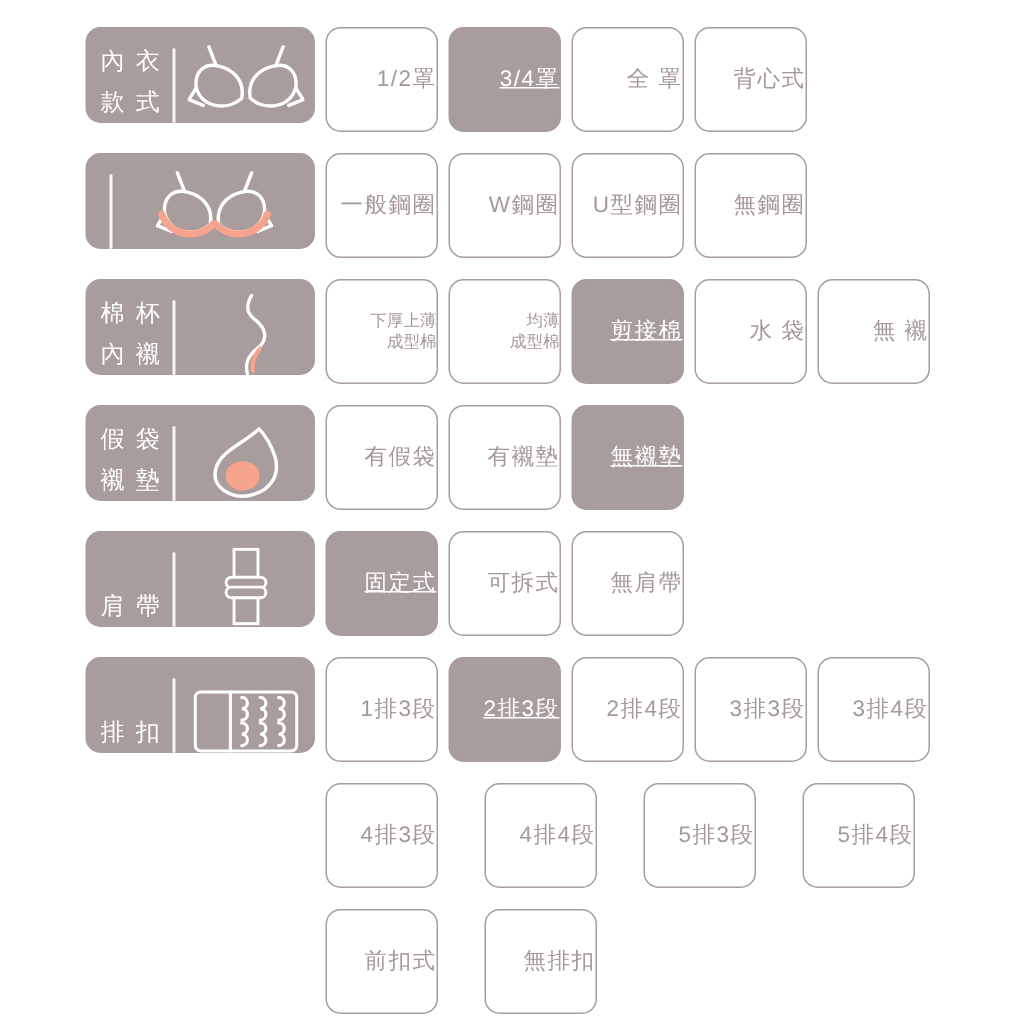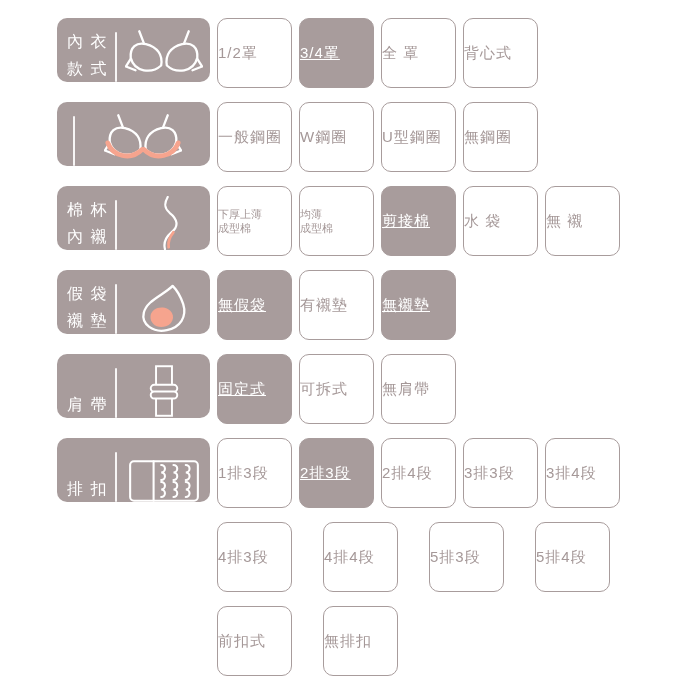--- a/index.html
+++ b/index.html
@@ -26,21 +26,21 @@
   .cat-div {
     width:2px; height:50px; background:rgba(255,255,255,0.9);
     border-radius:1px; margin:0 6px; flex:none;
   }
   .cat-icon { flex:1; display:flex; align-items:center; justify-content:center; }
 
   .opt {
     width:75px; height:70px; box-sizing:border-box; flex:none;
     border:1.5px solid #a89c9c; border-radius:10px;
     background:#ffffff; color:#a59898;
-    display:flex; flex-direction:column; align-items:flex-start; justify-content:center;
+    display:flex; flex-direction:column; align-items:flex-end; justify-content:center;
     font-size:15px; letter-spacing:1px; line-height:1.3;
     margin-right:7px; text-align:center; cursor:pointer;
   }
   .opt.selected { background:#a89c9c; color:#ffffff; border-color:#a89c9c;text-decoration:underline; }
   .opt.two-line { font-size:11px; letter-spacing:0; }
   .opt .l2:empty { display:none; }
 
   svg { display:block; }
 </style>
 </head>
@@ -144,22 +144,22 @@
       <div class="cat-text"><span>假 袋</span>
 <span>襯 墊</span></div>
       <div class="cat-div"></div>
       <div class="cat-icon">
         <svg width="52" height="50" viewBox="0 0 54 52" fill="none" stroke-linecap="round" stroke-linejoin="round">
           <path d="M13 33 C14 26 23 22 31 26 C39 30 38 41 29 44 C20 47 12 41 13 33 Z" fill="#f6a48e" stroke="none"></path>
           <path d="M36 2 C26 12 9 17 6 30 C3 42 16 51 30 48 C44 45 51 34 47 21 C44 12 40 6 36 2 Z" stroke="#ffffff" stroke-width="2.4"></path>
         </svg>
       </div>
     </div>
-    <div class="opt selected">
-        <span class="l1">無假袋</span>
+    <div class="opt">
+        <span class="l1">有假袋</span>
       </div>
     <div class="opt">
         <span class="l1">有襯墊</span>
       </div>
     <div class="opt selected">
         <span class="l1">無襯墊</span>
       </div>
   </div>
 
   <div class="row">

